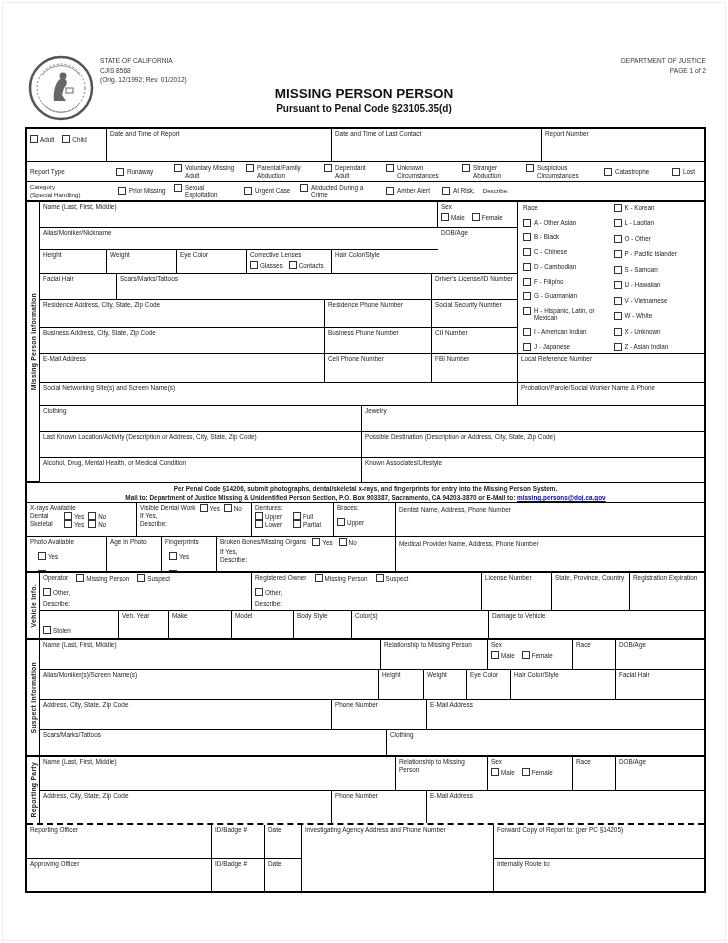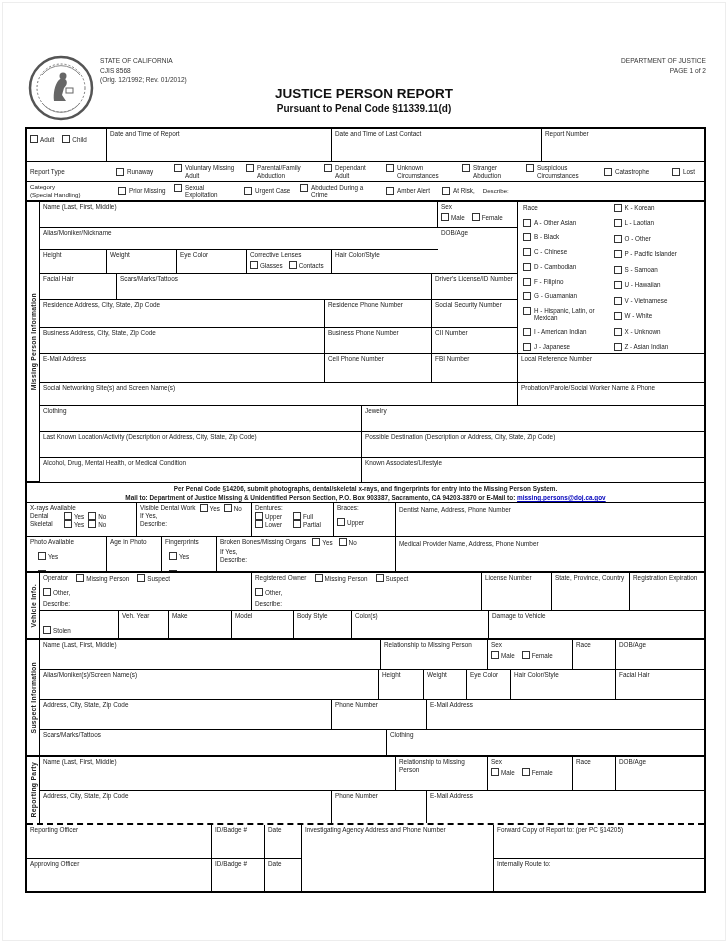--- a/index.html
+++ b/index.html
@@ -58,22 +58,22 @@
   </div>
   <div class="hblock hleft">
     <span>STATE OF CALIFORNIA</span><br>
     <span>CJIS 8568</span><br>
     <span>(Orig. 12/1992; Rev. 01/2012)</span>
   </div>
   <div class="hblock hright">
     <span>DEPARTMENT OF JUSTICE</span><br>
     <span>PAGE 1 of 2</span>
   </div>
-  <div class="htitle">JUSTICE PERSON REPORT</div>
-  <div class="hsub">Pursuant to Penal Code §11339.11(d)</div>
+  <div class="htitle">MISSING PERSON PERSON</div>
+  <div class="hsub">Pursuant to Penal Code §23105.35(d)</div>
 </div>
 
 <div class="form">
 
   <div class="r" style="height:33px;">
     <div class="c" style="width:80px;flex:none;display:flex;align-items:flex-start;gap:8px;padding-top:6px;">
       <span class="opin">
           <span class="cb"></span>
           <span>Adult</span>
         </span>

